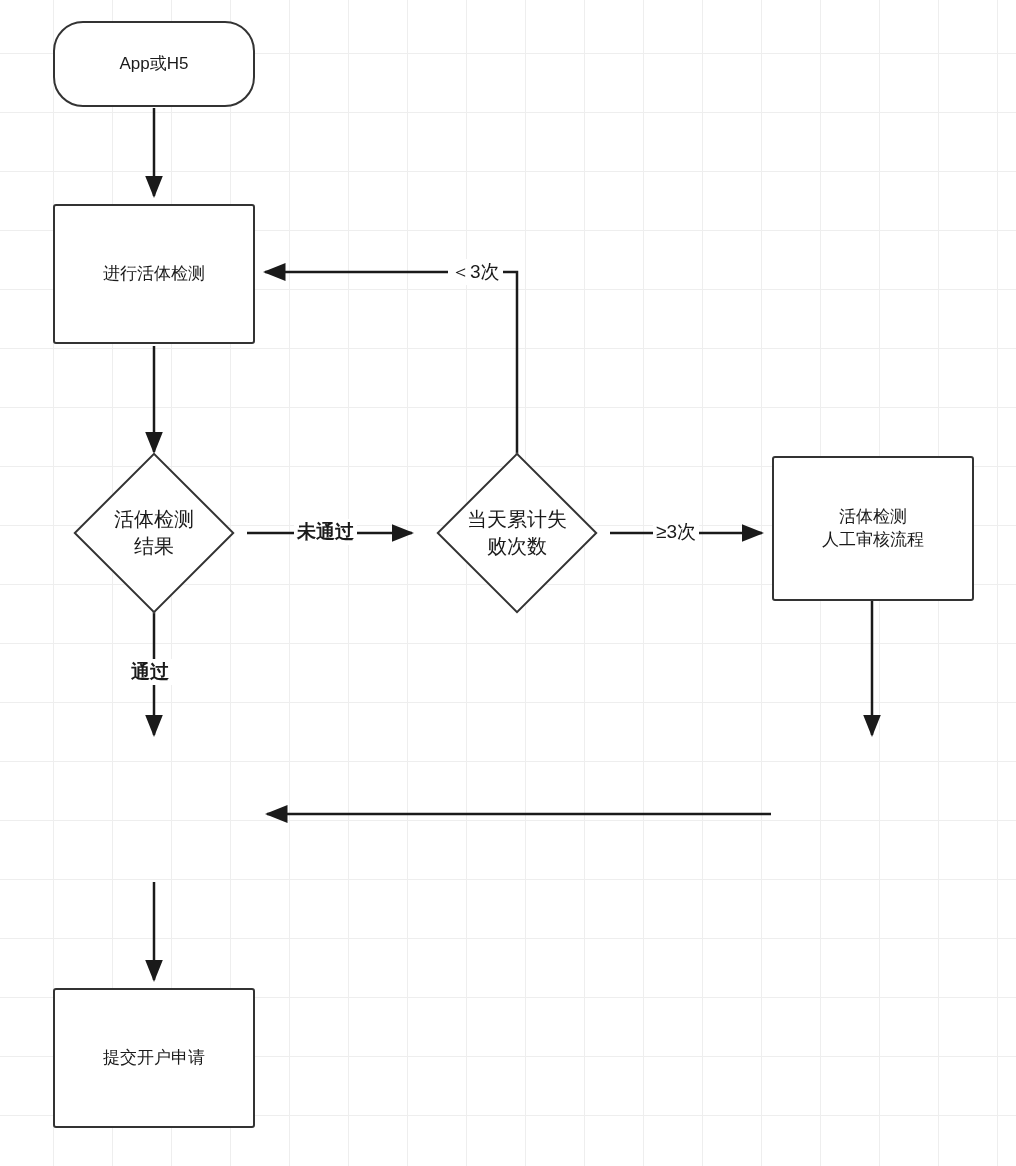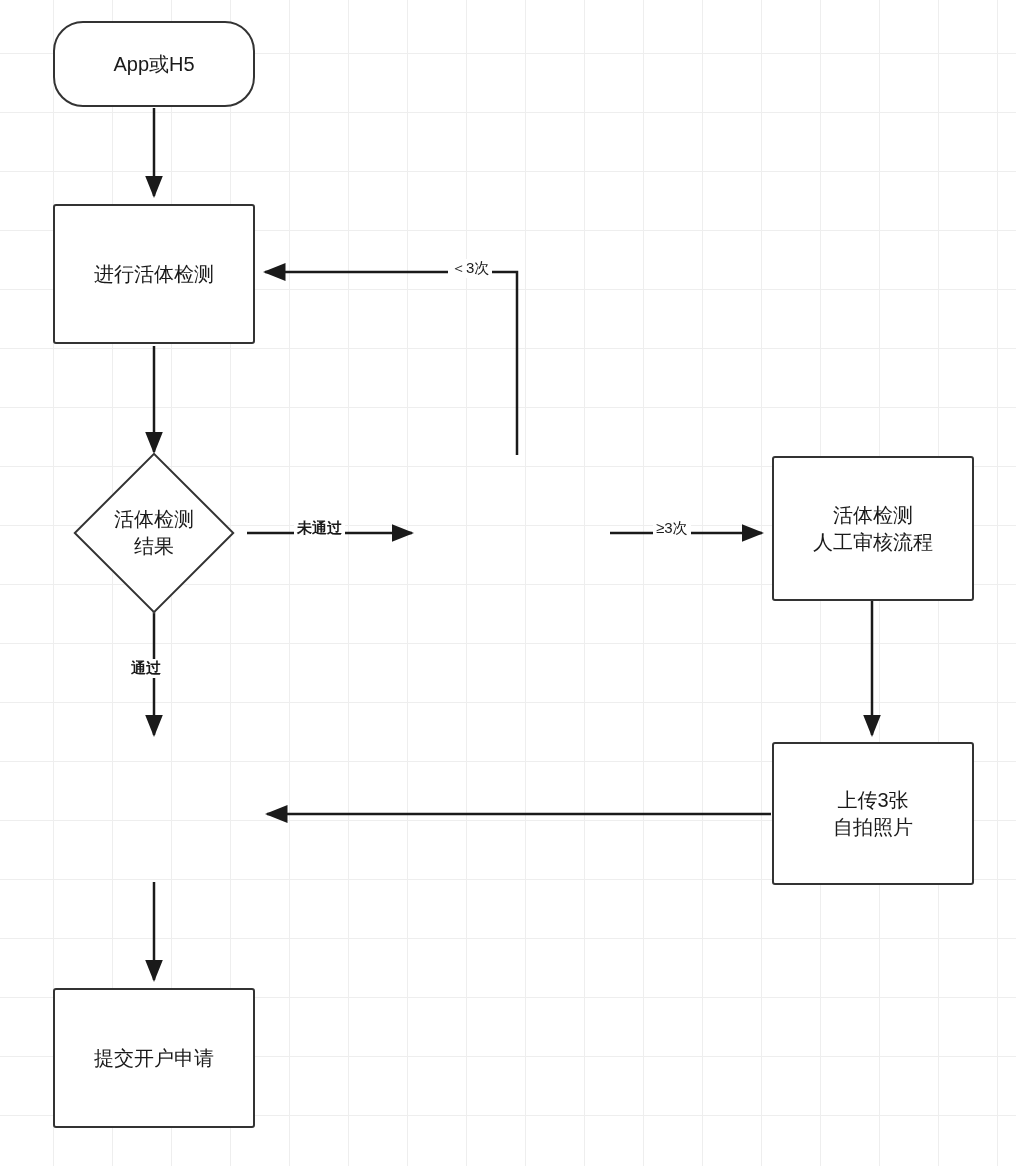--- a/index.html
+++ b/index.html
@@ -29,21 +29,21 @@
     pointer-events: none;
   }
   .node {
     position: absolute;
     box-sizing: border-box;
     display: flex;
     align-items: center;
     justify-content: center;
     text-align: center;
     color: #1a1a1a;
-    font-size: 20px;
+    font-size: 17px;
     line-height: 1.35;
     background: #ffffff;
     border: 2px solid #333333;
     white-space: pre-line;
   }
   .node.rounded {
     border-radius: 30px;
   }
   .node.rect {
     border-radius: 3px;
@@ -66,21 +66,21 @@
     position: relative;
     z-index: 2;
     text-align: center;
     font-size: 20px;
     line-height: 1.35;
     color: #1a1a1a;
     white-space: pre-line;
   }
   .edge-label {
     position: absolute;
-    font-size: 15px;
+    font-size: 19px;
     color: #1a1a1a;
     background: #ffffff;
     padding: 0 3px;
     white-space: nowrap;
   }
 </style>
 </head>
 <body>
 
 <div id="canvas">
@@ -132,26 +132,29 @@
   <div class="node rounded" style="left:53px; top:21px; width:202px; height:86px;">App或H5</div>
 
   <div class="node rect" style="left:53px; top:204px; width:202px; height:140px;">进行活体检测</div>
 
   <div class="diamond-wrap" style="left:61px; top:455px; width:186px; height:156px;">
     <div class="diamond-shape" style="width:110px; height:110px;"></div>
     <div class="diamond-label">活体检测
 结果</div>
   </div>
 
+  <div class="diamond-wrap" style="left:424px; top:455px; width:186px; height:156px;">
+    <div class="diamond-shape" style="width:110px; height:110px;"></div>
+    <div class="diamond-label">当天累计失
+败次数</div>
+  </div>
 
   <div class="node rect" style="left:772px; top:456px; width:202px; height:145px;">活体检测
 人工审核流程</div>
 
-  <div class="node rect" style="left:772px; top:742px; width:202px; height:143px;">上传3张
-自拍照片</div>
 
 
   <div class="node rect" style="left:53px; top:988px; width:202px; height:140px;">提交开户申请</div>
 
   <div class="edge-label" style="left:294px; top:519px;font-weight:bold;">未通过</div>
 
   <div class="edge-label" style="left:128px; top:659px;font-weight:bold;">通过</div>
 
   <div class="edge-label" style="left:448px; top:259px;">＜3次</div>
 

